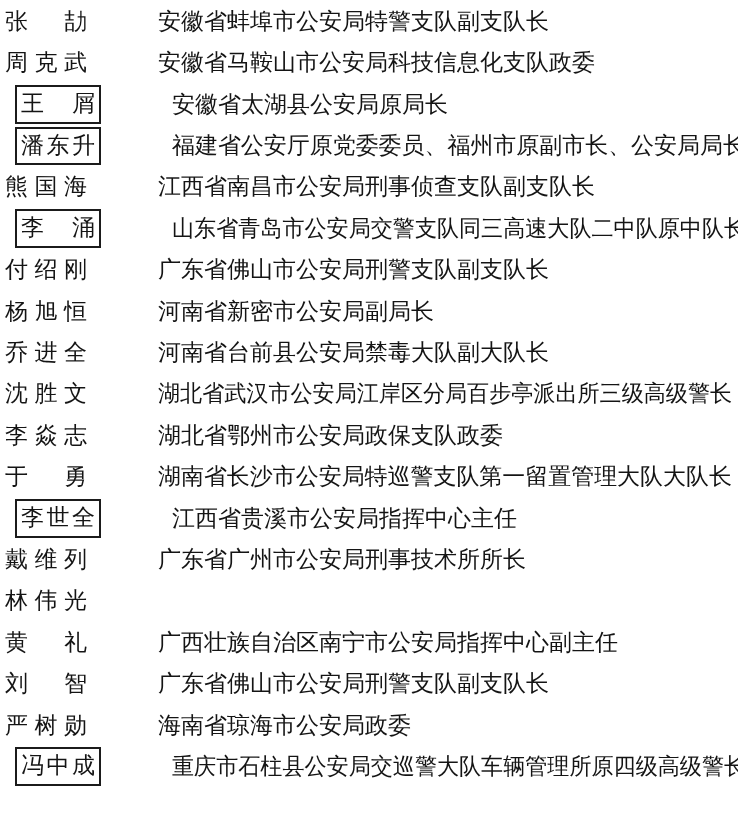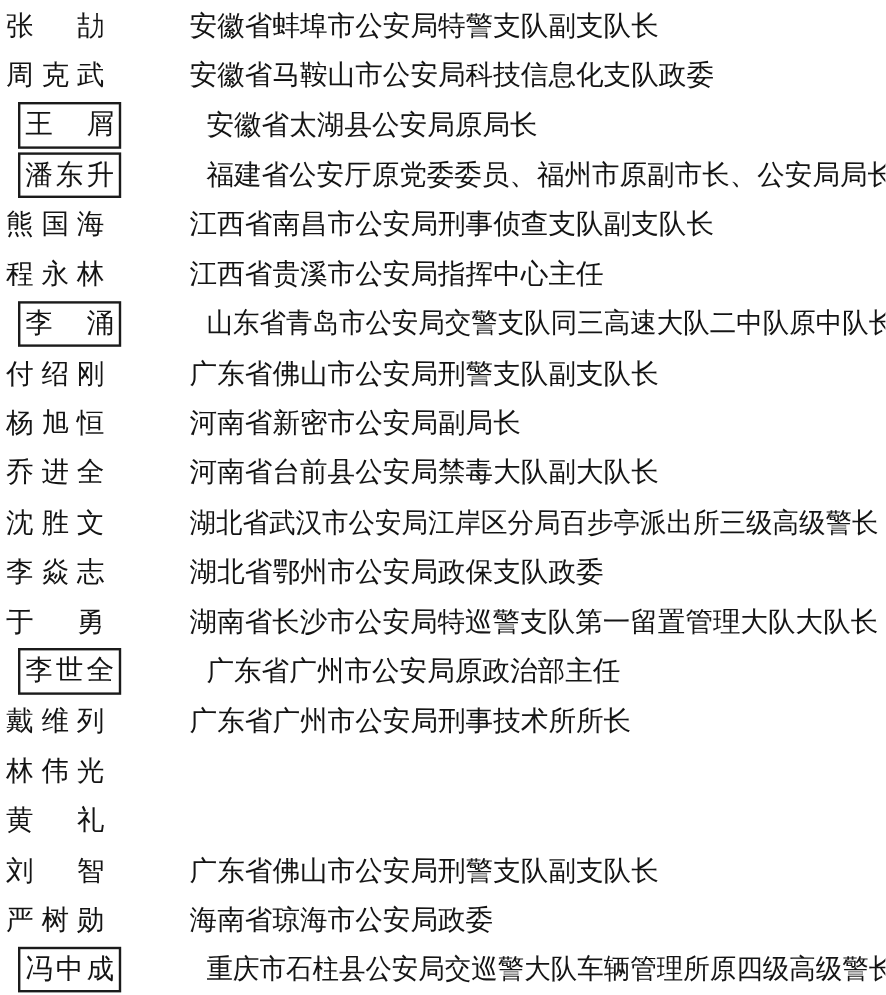--- a/index.html
+++ b/index.html
@@ -92,100 +92,95 @@
       <span class="desc" style="transform: scaleX(0.998);">福建省公安厅原党委委员、福州市原副市长、公安局局长</span>
     </div>
 
     <div class="row">
       <span class="name-wrap">
           <span class="name">熊国海</span>
         </span>
       <span class="desc">江西省南昌市公安局刑事侦查支队副支队长</span>
     </div>
 
-    <div class="row">
-      <span class="name-wrap">
-          <span class="name">程永林</span>
+
+    <div class="row boxed">
+      <span class="name-wrap">
+          <span class="name">李涌</span>
+        </span>
+      <span class="desc" style="transform: scaleX(0.96);">山东省青岛市公安局交警支队同三高速大队二中队原中队长</span>
+    </div>
+
+    <div class="row">
+      <span class="name-wrap">
+          <span class="name">付绍刚</span>
+        </span>
+      <span class="desc">广东省佛山市公安局刑警支队副支队长</span>
+    </div>
+
+    <div class="row">
+      <span class="name-wrap">
+          <span class="name">杨旭恒</span>
+        </span>
+      <span class="desc">河南省新密市公安局副局长</span>
+    </div>
+
+    <div class="row">
+      <span class="name-wrap">
+          <span class="name">乔进全</span>
+        </span>
+      <span class="desc">河南省台前县公安局禁毒大队副大队长</span>
+    </div>
+
+    <div class="row">
+      <span class="name-wrap">
+          <span class="name">沈胜文</span>
+        </span>
+      <span class="desc" style="transform: scaleX(0.96);">湖北省武汉市公安局江岸区分局百步亭派出所三级高级警长</span>
+    </div>
+
+    <div class="row">
+      <span class="name-wrap">
+          <span class="name">李焱志</span>
+        </span>
+      <span class="desc">湖北省鄂州市公安局政保支队政委</span>
+    </div>
+
+    <div class="row">
+      <span class="name-wrap">
+          <span class="name">于勇</span>
+        </span>
+      <span class="desc" style="transform: scaleX(0.998);">湖南省长沙市公安局特巡警支队第一留置管理大队大队长</span>
+    </div>
+
+    <div class="row boxed">
+      <span class="name-wrap">
+          <span class="name">李世全</span>
         </span>
       <span class="desc">江西省贵溪市公安局指挥中心主任</span>
     </div>
 
-    <div class="row boxed">
-      <span class="name-wrap">
-          <span class="name">李涌</span>
-        </span>
-      <span class="desc" style="transform: scaleX(0.96);">山东省青岛市公安局交警支队同三高速大队二中队原中队长</span>
-    </div>
-
-    <div class="row">
-      <span class="name-wrap">
-          <span class="name">付绍刚</span>
-        </span>
-      <span class="desc">广东省佛山市公安局刑警支队副支队长</span>
-    </div>
-
-    <div class="row">
-      <span class="name-wrap">
-          <span class="name">杨旭恒</span>
-        </span>
-      <span class="desc">河南省新密市公安局副局长</span>
-    </div>
-
-    <div class="row">
-      <span class="name-wrap">
-          <span class="name">乔进全</span>
-        </span>
-      <span class="desc">河南省台前县公安局禁毒大队副大队长</span>
-    </div>
-
-    <div class="row">
-      <span class="name-wrap">
-          <span class="name">沈胜文</span>
-        </span>
-      <span class="desc" style="transform: scaleX(0.96);">湖北省武汉市公安局江岸区分局百步亭派出所三级高级警长</span>
-    </div>
-
-    <div class="row">
-      <span class="name-wrap">
-          <span class="name">李焱志</span>
-        </span>
-      <span class="desc">湖北省鄂州市公安局政保支队政委</span>
-    </div>
-
-    <div class="row">
-      <span class="name-wrap">
-          <span class="name">于勇</span>
-        </span>
-      <span class="desc" style="transform: scaleX(0.998);">湖南省长沙市公安局特巡警支队第一留置管理大队大队长</span>
-    </div>
-
-    <div class="row boxed">
-      <span class="name-wrap">
-          <span class="name">李世全</span>
-        </span>
-      <span class="desc">广东省广州市公安局原政治部主任</span>
-    </div>
-
     <div class="row">
       <span class="name-wrap">
           <span class="name">戴维列</span>
         </span>
       <span class="desc">广东省广州市公安局刑事技术所所长</span>
     </div>
 
     <div class="row">
       <span class="name-wrap">
           <span class="name">林伟光</span>
         </span>
     </div>
 
     <div class="row">
       <span class="name-wrap">
           <span class="name">黄礼</span>
         </span>
+      <span class="desc">广西壮族自治区南宁市公安局指挥中心副主任</span>
     </div>
 
     <div class="row">
       <span class="name-wrap">
           <span class="name">刘智</span>
         </span>
       <span class="desc">广东省佛山市公安局刑警支队副支队长</span>
     </div>
 
     <div class="row">

